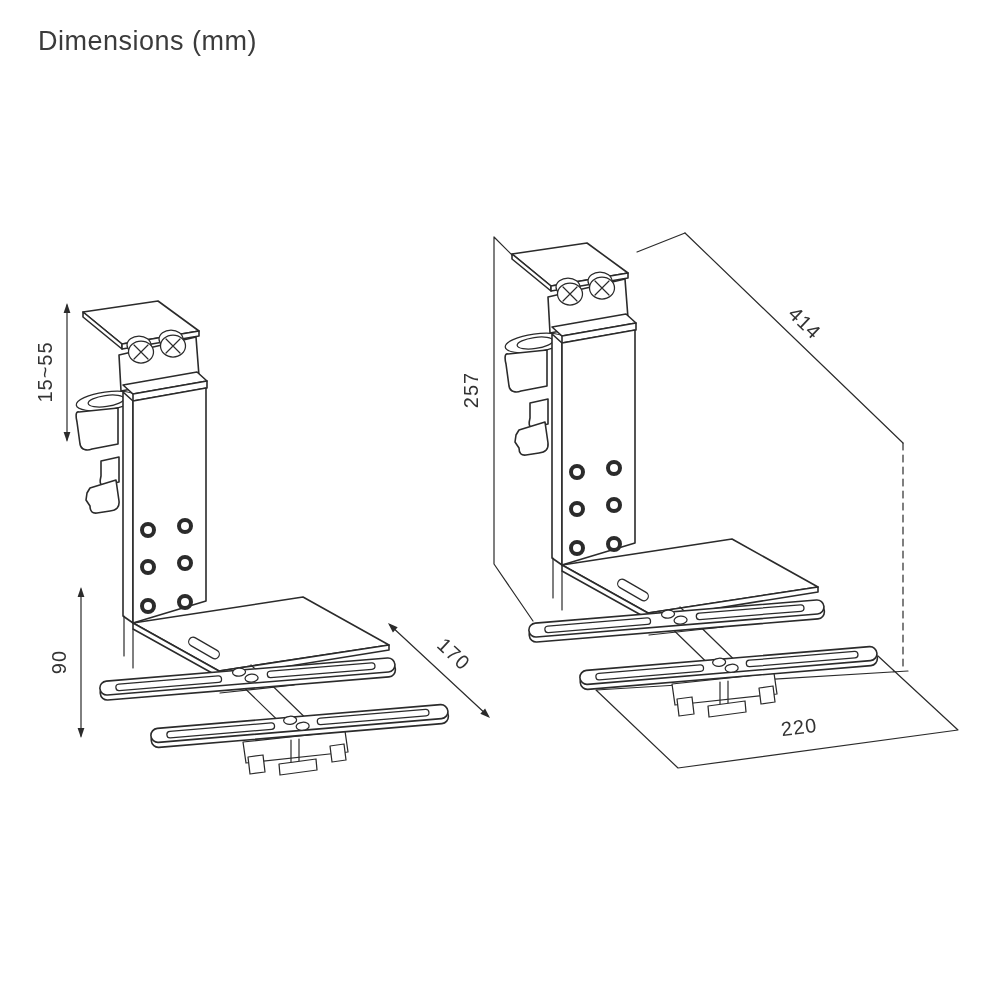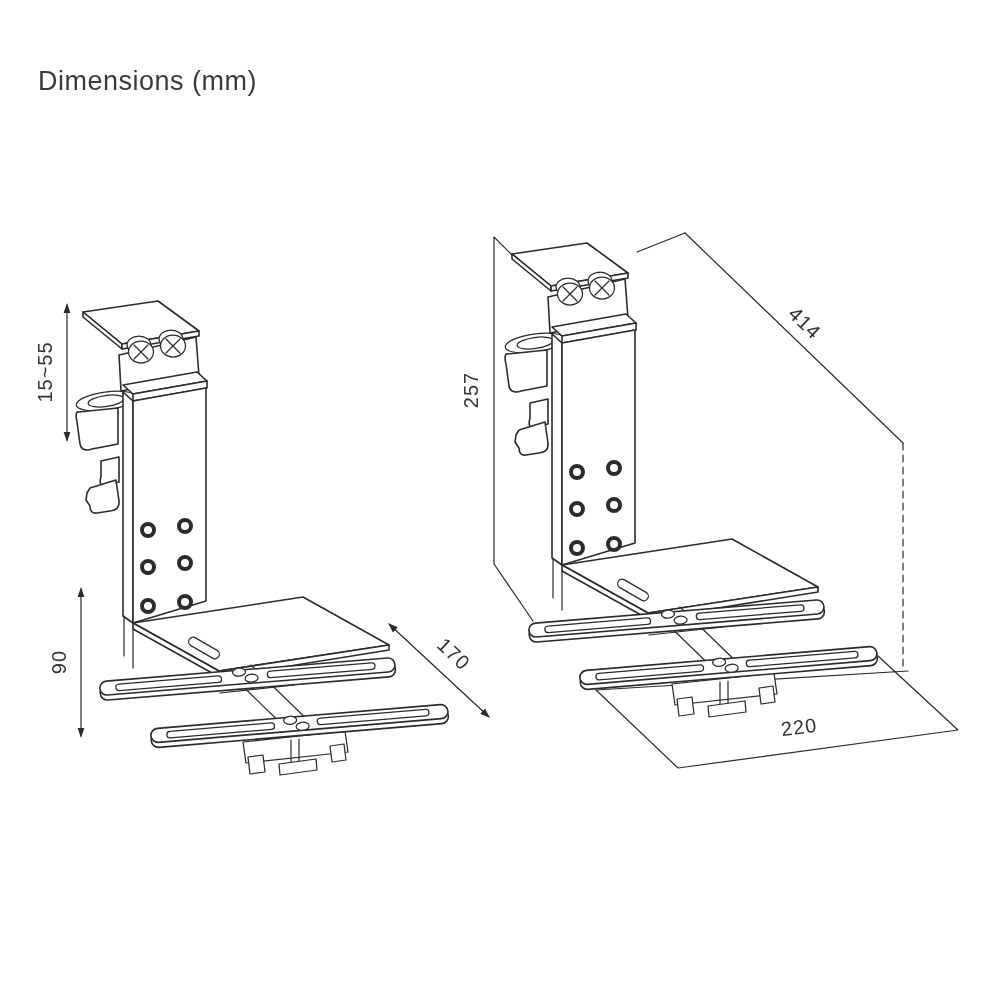--- a/index.html
+++ b/index.html
@@ -1,20 +1,20 @@
 <!DOCTYPE html>
 <html style="--ink: #2b2b2b; --txt: #3b3b3b; --bg: #ffffff;"><head>
 <meta charset="utf-8">
 <style>
   :root{ --ink:#2b2b2b; --txt:#3b3b3b; --bg:#ffffff; }
   html,body{margin:0;padding:0;background:var(--bg);}
   body{width:1000px;height:1000px;overflow:hidden;position:relative;
        font-family:"Liberation Sans", sans-serif;}
   .page-title{position:absolute;left:38px;top:26px;font-size:27px;
-       font-weight:400;letter-spacing:.5px;color:var(--txt);margin-top:40px;}
+       font-weight:400;letter-spacing:.5px;color:var(--txt);}
   svg{position:absolute;left:0;top:0;}
   .fw{stroke:var(--ink);stroke-width:1.6;fill:#fff;stroke-linejoin:round;stroke-linecap:round;}
   .thin{stroke-width:1.25;}
   .dim{stroke:var(--ink);stroke-width:1.2;fill:none;stroke-linecap:round;stroke-linejoin:round;}
   .dash{stroke-dasharray:7 5;}
   .arr{fill:var(--ink);stroke:none;}
   .dim-t{font-family:"Liberation Sans",sans-serif;font-size:20px;fill:#333;
          letter-spacing:1px;text-anchor:middle;}
 </style>
 </head>

